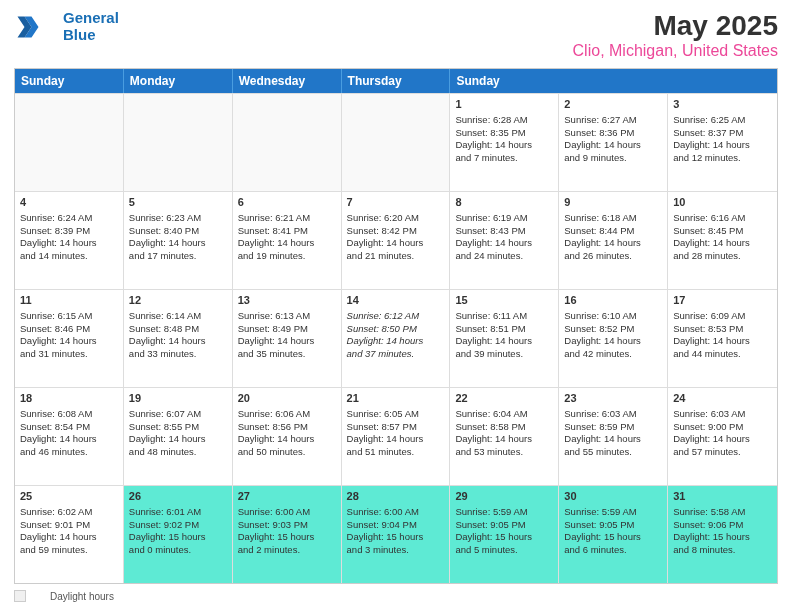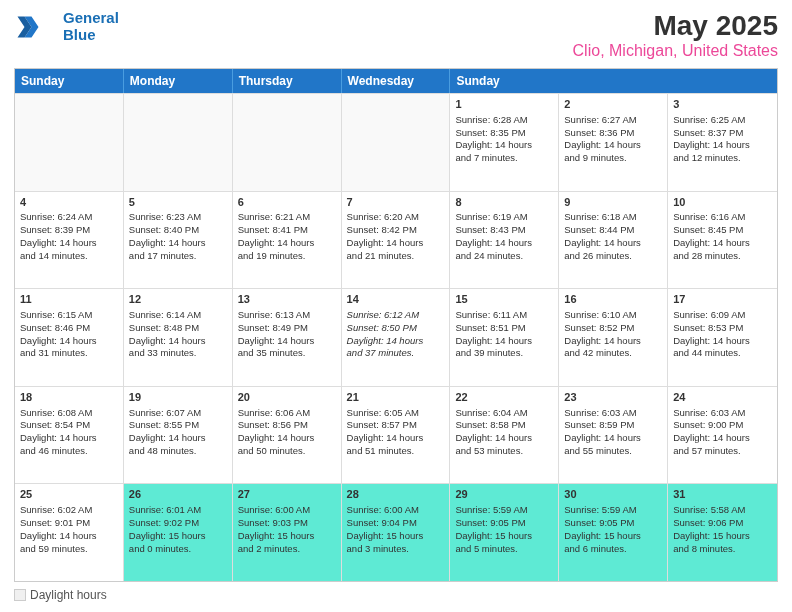--- a/index.html
+++ b/index.html
@@ -95,25 +95,25 @@
     .cal-cell:last-child { border-right: none; }
     .cal-cell.empty { background: #f9f9f9; }
     .cal-cell.shaded { background: #5eead4; }
     .day-num {
       font-size: 11px;
       font-weight: bold;
       margin-bottom: 2px;
     }
     .footer-note {
       margin-top: 6px;
-      font-size: 12px;
+      font-size: 10px;
       color: #555;
       display: flex;
       align-items: center;
-      gap: 4px;
+      gap: 24px;
     }
     .footer-dot {
       width: 12px;
       height: 12px;
       background: #f0f0f0;
       border: 1px solid #ccc;
       display: inline-block;
     }
   </style>
 </head>
@@ -134,22 +134,22 @@
     <div class="title-block">
       <div class="main-title">May 2025</div>
       <div class="subtitle">Clio, Michigan, United States</div>
     </div>
   </div>
 
   <div class="calendar">
     <div class="cal-header" id="cal-header">
         <div class="cal-header-cell">Sunday</div>
         <div class="cal-header-cell">Monday</div>
+        <div class="cal-header-cell">Wednesday</div>
         <div class="cal-header-cell">Thursday</div>
-        <div class="cal-header-cell">Wednesday</div>
         <div class="cal-header-cell">Sunday</div>
       </div>
     <div class="cal-body" id="cal-body">
         <div class="cal-row">
           <div class="cal-cell empty"></div>
           <div class="cal-cell empty"></div>
           <div class="cal-cell empty"></div>
           <div class="cal-cell empty"></div>
           <div class="cal-cell">
             <div class="day-num">1</div>

